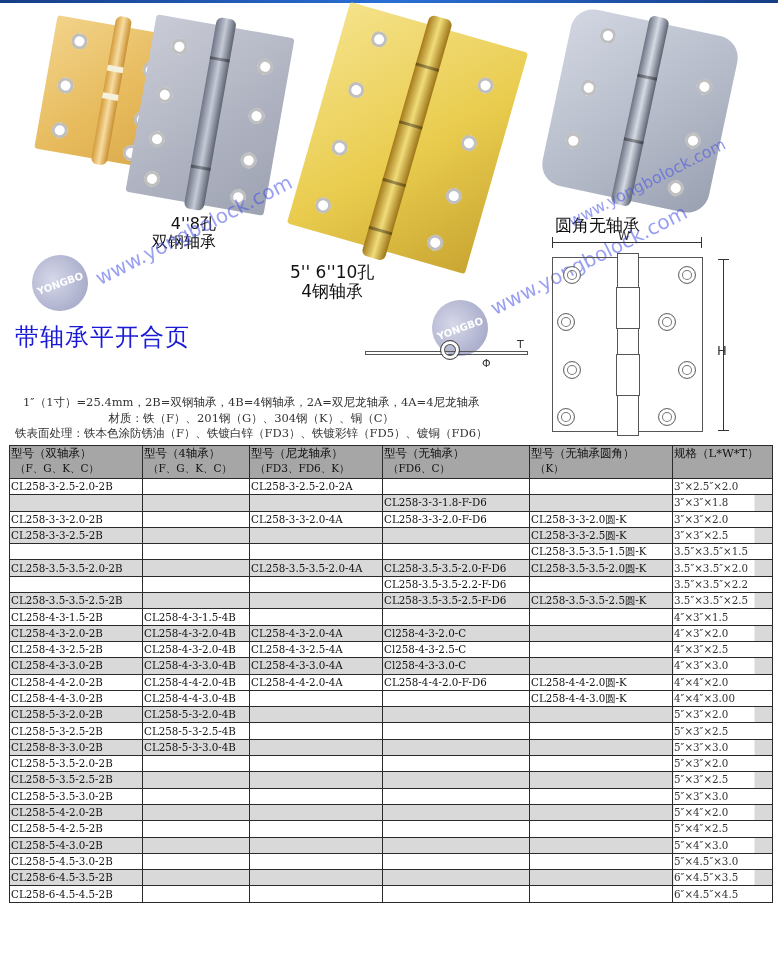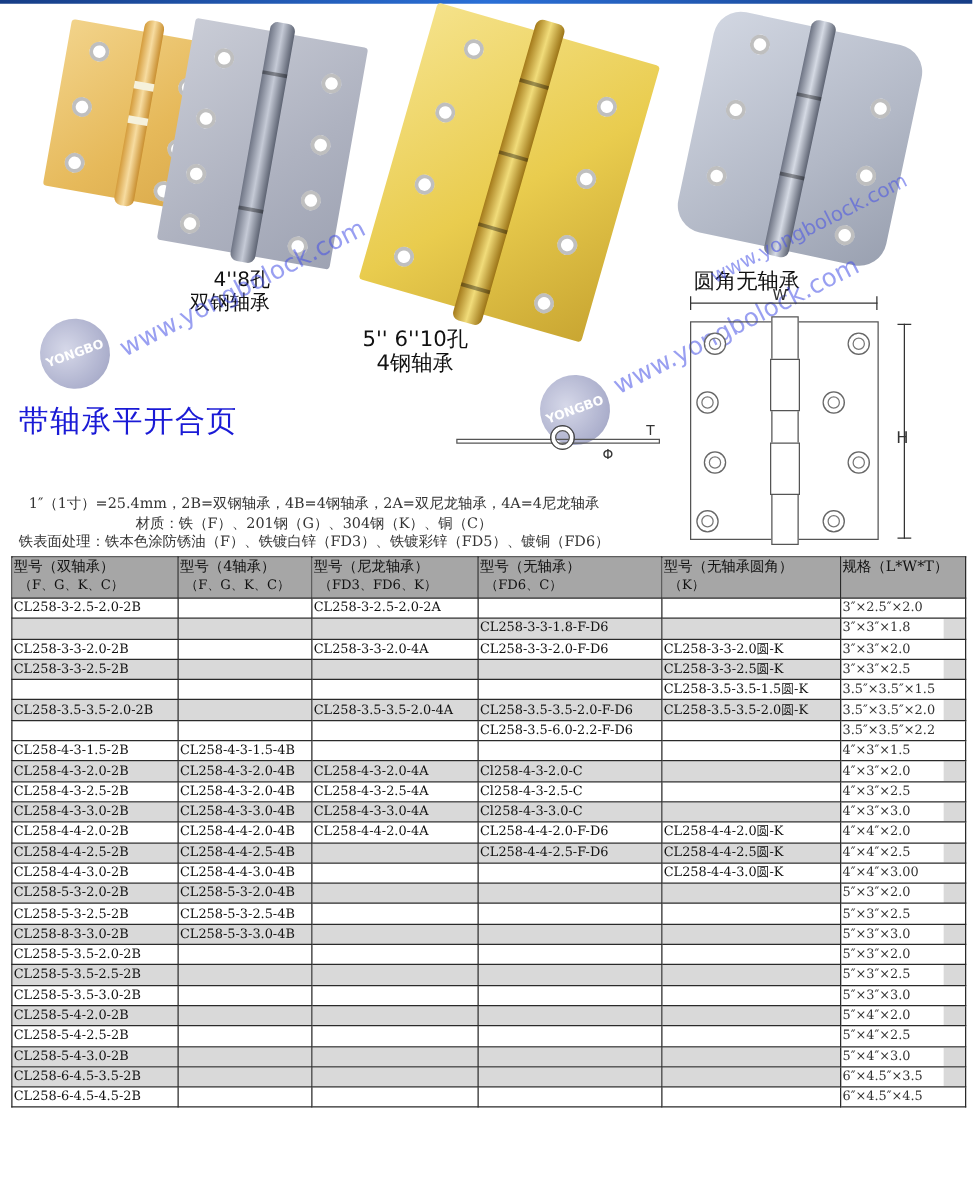--- a/index.html
+++ b/index.html
@@ -294,23 +294,31 @@
         <td></td>
         <td>CL258-3.5-3.5-2.0-4A</td>
         <td>CL258-3.5-3.5-2.0-F-D6</td>
         <td>CL258-3.5-3.5-2.0圆-K</td>
         <td class="spec">3.5″×3.5″×2.0</td>
       </tr>
       <tr class="odd">
         <td></td>
         <td></td>
         <td></td>
-        <td>CL258-3.5-6.0-2.2-F-D6</td>
+        <td>CL258-3.5-3.5-2.2-F-D6</td>
         <td></td>
         <td class="spec">3.5″×3.5″×2.2</td>
+      </tr>
+      <tr class="even">
+        <td>CL258-3.5-3.5-2.5-2B</td>
+        <td></td>
+        <td></td>
+        <td>CL258-3.5-3.5-2.5-F-D6</td>
+        <td>CL258-3.5-3.5-2.5圆-K</td>
+        <td class="spec">3.5″×3.5″×2.5</td>
       </tr>
       <tr class="odd">
         <td>CL258-4-3-1.5-2B</td>
         <td>CL258-4-3-1.5-4B</td>
         <td></td>
         <td></td>
         <td></td>
         <td class="spec">4″×3″×1.5</td>
       </tr>
       <tr class="even">
@@ -338,28 +346,20 @@
         <td class="spec">4″×3″×3.0</td>
       </tr>
       <tr class="odd">
         <td>CL258-4-4-2.0-2B</td>
         <td>CL258-4-4-2.0-4B</td>
         <td>CL258-4-4-2.0-4A</td>
         <td>CL258-4-4-2.0-F-D6</td>
         <td>CL258-4-4-2.0圆-K</td>
         <td class="spec">4″×4″×2.0</td>
       </tr>
-      <tr class="even">
-        <td>CL258-4-4-2.5-2B</td>
-        <td>CL258-4-4-2.5-4B</td>
-        <td></td>
-        <td>CL258-4-4-2.5-F-D6</td>
-        <td>CL258-4-4-2.5圆-K</td>
-        <td class="spec">4″×4″×2.5</td>
-      </tr>
       <tr class="odd">
         <td>CL258-4-4-3.0-2B</td>
         <td>CL258-4-4-3.0-4B</td>
         <td></td>
         <td></td>
         <td>CL258-4-4-3.0圆-K</td>
         <td class="spec">4″×4″×3.00</td>
       </tr>
       <tr class="even">
         <td>CL258-5-3-2.0-2B</td>
@@ -426,20 +426,28 @@
         <td class="spec">5″×4″×2.5</td>
       </tr>
       <tr class="even">
         <td>CL258-5-4-3.0-2B</td>
         <td></td>
         <td></td>
         <td></td>
         <td></td>
         <td class="spec">5″×4″×3.0</td>
       </tr>
+      <tr class="odd">
+        <td>CL258-5-4.5-3.0-2B</td>
+        <td></td>
+        <td></td>
+        <td></td>
+        <td></td>
+        <td class="spec">5″×4.5″×3.0</td>
+      </tr>
       <tr class="even">
         <td>CL258-6-4.5-3.5-2B</td>
         <td></td>
         <td></td>
         <td></td>
         <td></td>
         <td class="spec">6″×4.5″×3.5</td>
       </tr>
       <tr class="odd">
         <td>CL258-6-4.5-4.5-2B</td>

